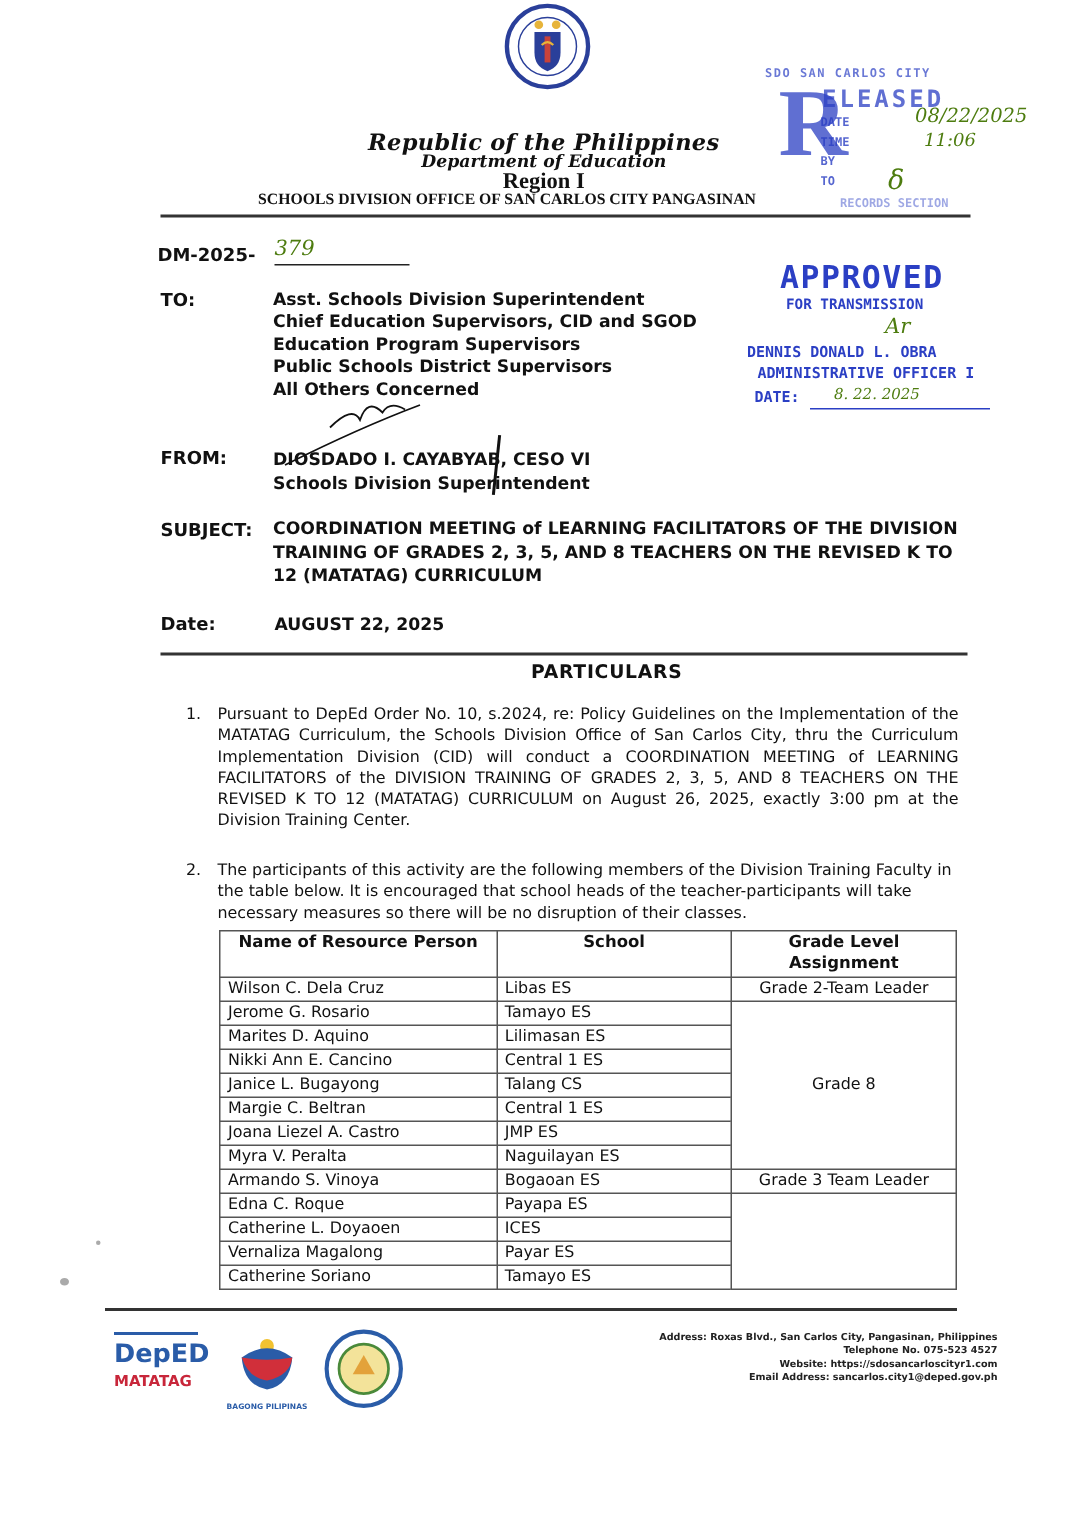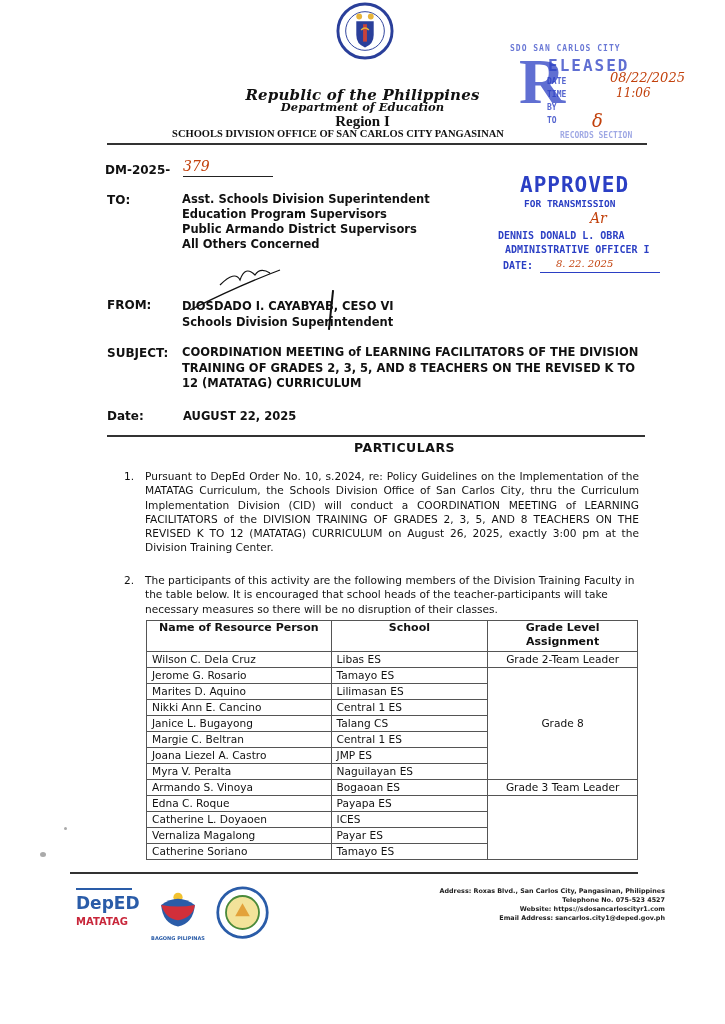--- a/index.html
+++ b/index.html
@@ -16,21 +16,21 @@
   .h-reg { top: 113px; font-size: 15px; font-family: Liberation Serif, serif; }
   .h-sdo { top: 128px; font-size: 10.5px; font-family: "Liberation Serif", serif; left: 58px; width: 560px; }
   .hr-top { left: 107px; top: 143px; width: 540px; height: 2px; background: #333; }
 
   
   .stamp-blue { color: #2b3fc4; font-family: "DejaVu Sans Mono", monospace; font-weight: bold; }
   .rel-top { left: 510px; top: 44px; font-size: 8px; opacity: 0.7; letter-spacing: 1px; }
   .rel-R { left: 519px; top: 50px; font-size: 64px; line-height: 64px; font-family: "Liberation Serif", serif; opacity: 0.75; }
   .rel-ele { left: 548px; top: 56px; font-size: 16px; letter-spacing: 2px; opacity: 0.75;}
   .rel-line { left: 547px; font-size: 8px; opacity: 0.8; }
-  .hand { font-family: "DejaVu Serif", serif; font-style: italic; color: #c2410c; }
+  .hand { font-family: "DejaVu Serif", serif; font-style: italic; color: #4d7c0f; }
 
   .appr { left: 520px; top: 173px; font-size: 21px; letter-spacing: 1px; }
   .appr-sub { left: 524px; top: 198px; font-size: 9.5px; }
   .appr-name { left: 498px; top: 230px; font-size: 10px; }
   .appr-title { left: 505px; top: 244px; font-size: 10px; }
   .appr-date { left: 503px; top: 260px; font-size: 10px; }
   .appr-date-line { left: 540px; top: 272px; width: 120px; height: 1px; background: #2b3fc4; }
 
   
   .lbl { font-weight: bold; font-size: 12px; font-family: "DejaVu Sans", sans-serif; }
@@ -108,22 +108,23 @@
 <div class="abs stamp-blue appr-date">DATE:</div>
 <div class="abs hand" style="left:556px;top:258px;font-size:10px">8. 22. 2025</div>
 <div class="abs appr-date-line"></div>
 
 <div class="abs lbl dm">DM-2025-</div>
 <div class="abs hand dm-num">379</div>
 
 <div class="abs lbl to-lbl">TO:</div>
 <div class="abs to-list">
   <div>Asst. Schools Division Superintendent</div>
+  <div>Chief Education Supervisors, CID and SGOD</div>
   <div>Education Program Supervisors</div>
-  <div>Public Armando District Supervisors</div>
+  <div>Public Schools District Supervisors</div>
   <div>All Others Concerned</div>
 </div>
 
 <svg class="abs" style="left:180px;top:255px" width="200" height="60">
   <path d="M10 55 Q60 30 100 15 M40 30 Q55 15 60 25 Q65 10 75 20 Q80 12 90 18" stroke="#111" stroke-width="1.2" fill="none"></path>
 </svg>
 <div class="abs" style="left:330px;top:290px;width:1.5px;height:40px;background:#111;transform:rotate(6deg)"></div>
 
 <div class="abs lbl from-lbl">FROM:</div>
 <div class="abs from-val">

